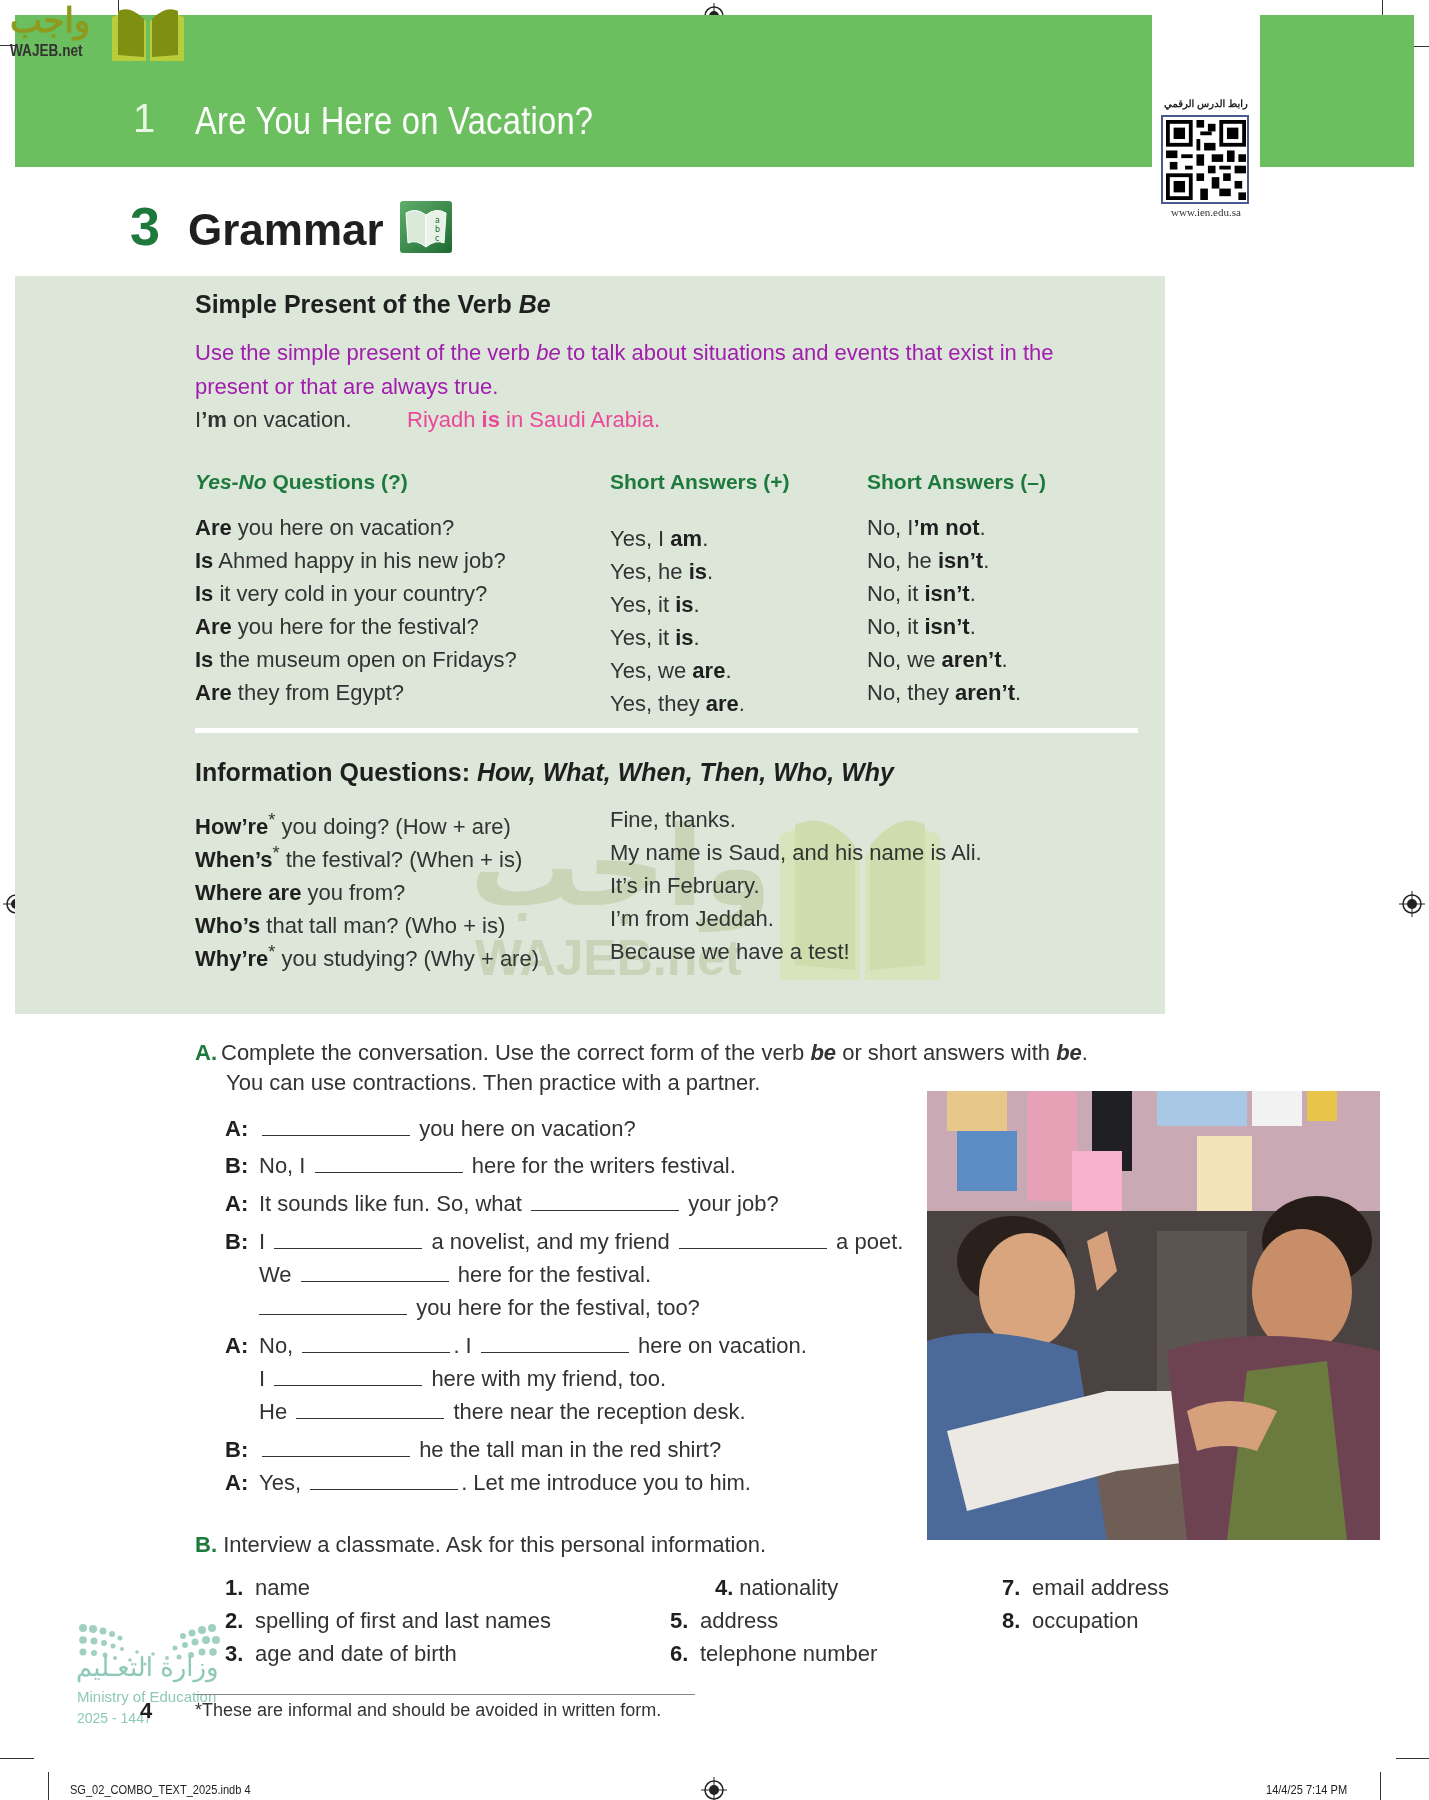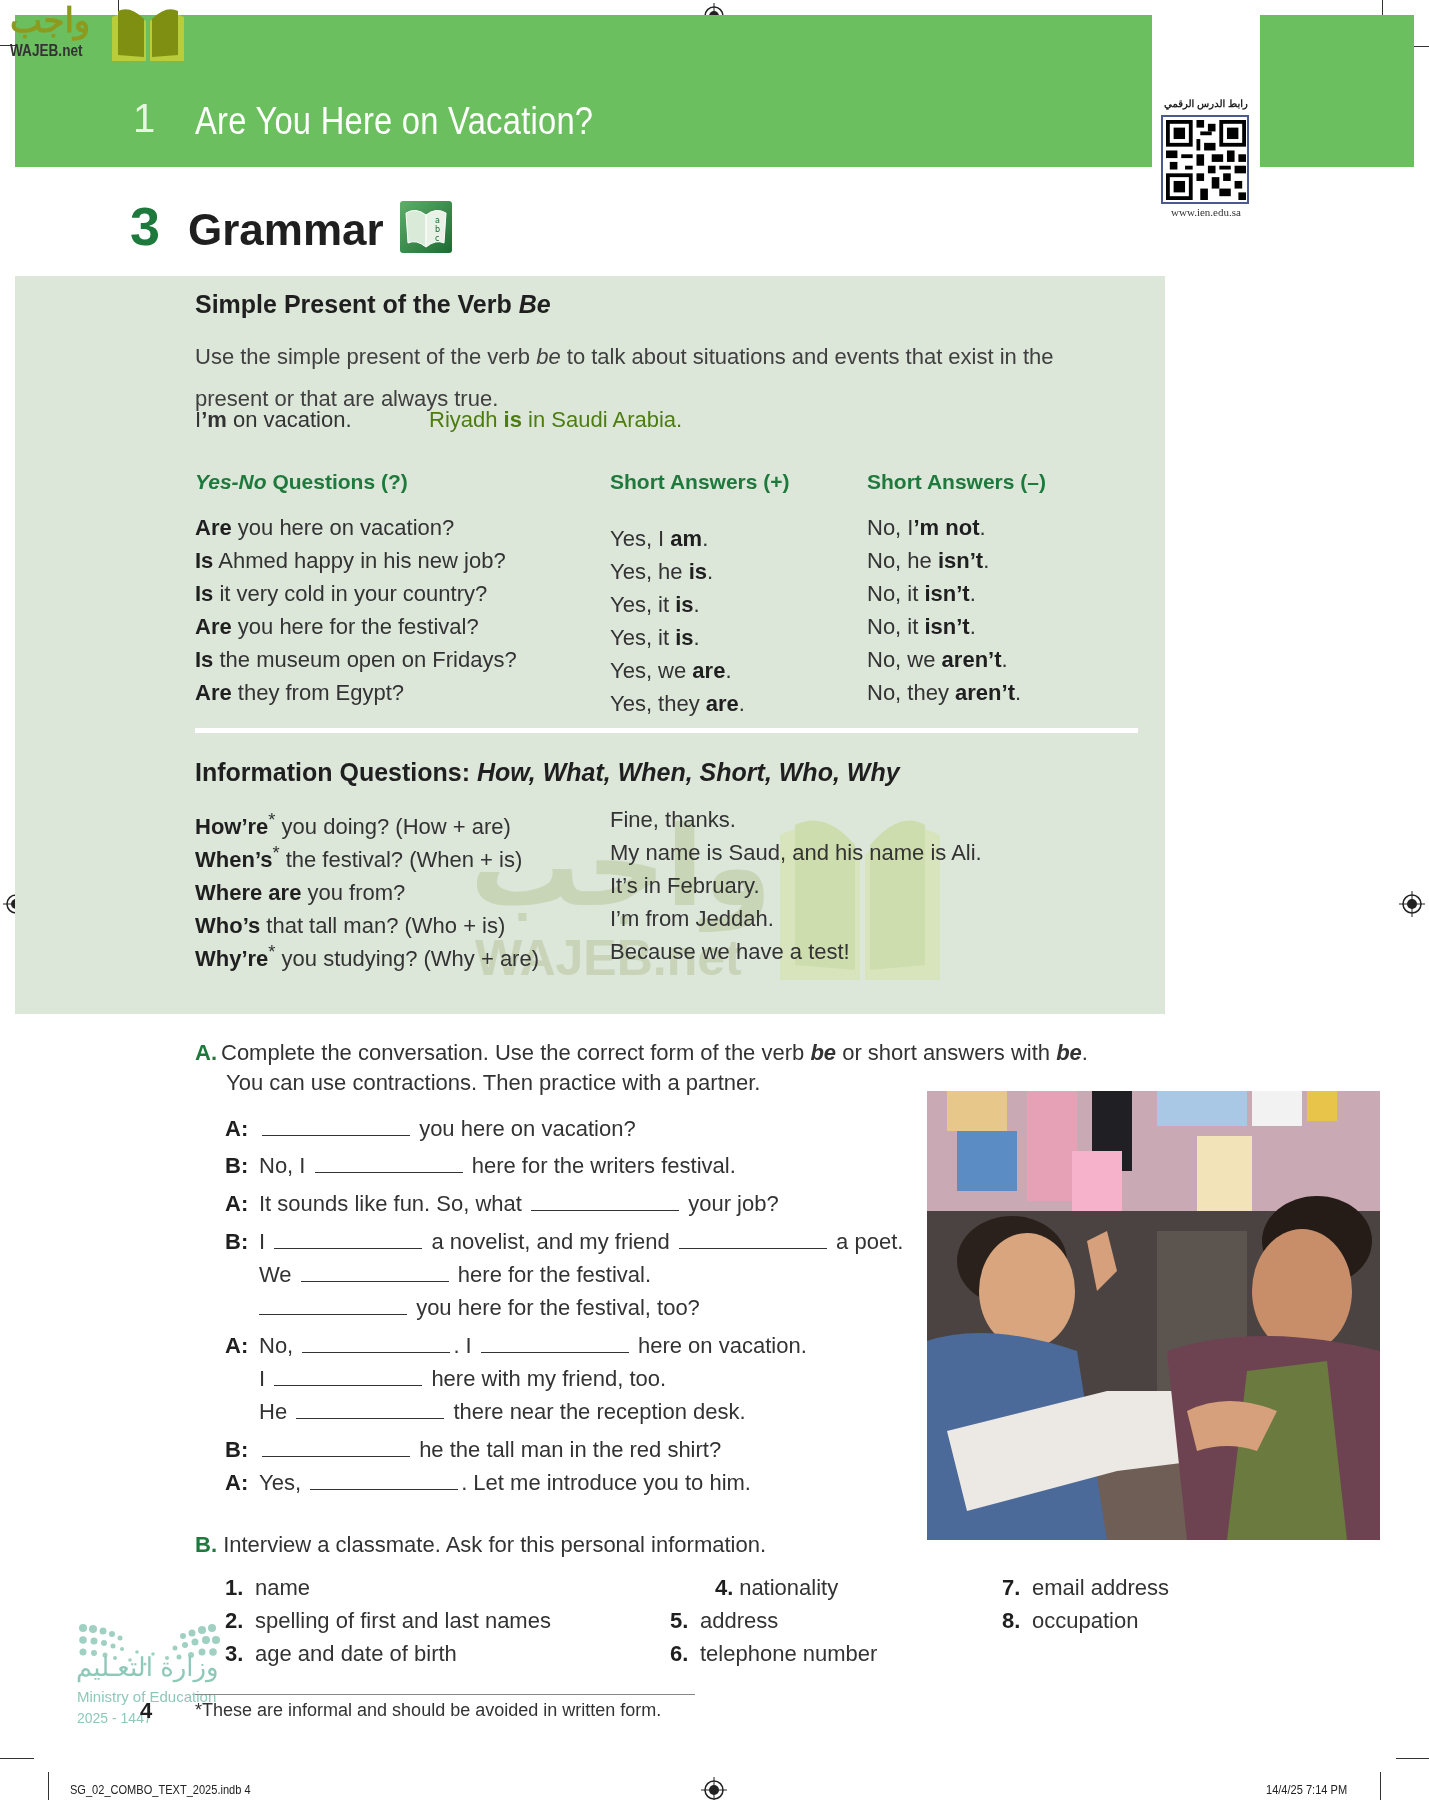--- a/index.html
+++ b/index.html
@@ -24,23 +24,23 @@
 
   
   .sec-num { left: 130px; top: 195px; font-size: 54px; font-weight: bold; color: #1e7a3c; }
   .sec-title { left: 188px; top: 205px; font-size: 44px; font-weight: bold; color: #1f1f1f; }
   .sec-icon { left: 398px; top: 199px; width: 56px; height: 56px; }
 
   
   .gbox { left: 15px; top: 276px; width: 1150px; height: 738px; background: #dce6d9; }
   .g-h1 { left: 195px; top: 290px; font-size: 25px; font-weight: bold; color: #1f1f1f; }
   .g-h1 i { font-style: italic; }
-  .g-p { left: 195px; top: 336px; width: 930px; font-size: 22px; line-height: 42px; color: #404040; }
+  .g-p { left: 195px; top: 336px; width: 930px; font-size: 22px; line-height: 34px; color: #a21caf; }
   .g-ex1 { left: 195px; top: 407px; font-size: 22px; color: #333; }
-  .g-ex2 { left: 407px; top: 407px; font-size: 22px; color: #4d7c0f; margin-left: 22px; }
+  .g-ex2 { left: 407px; top: 407px; font-size: 22px; color: #ec4899; }
 
   .col-h { top: 470px; font-size: 21px; font-weight: bold; color: #1e7a3c; }
   .col-h i { font-style: italic; }
   .row { font-size: 22px; color: #333; height: 33px; line-height: 33px; white-space: nowrap; }
   .row b { color: #1f1f1f; }
 
   .g-rule { left: 195px; top: 728px; width: 943px; height: 5px; background: #ffffff; }
   .g-h2 { left: 195px; top: 758px; font-size: 25px; font-weight: bold; color: #1f1f1f; }
   .g-h2 i { font-style: italic; }
 
@@ -216,21 +216,21 @@
   <div class="row"><span>No, I</span><b>’m not</b>.</div>
   <div class="row"><span>No, he </span><b>isn’t</b>.</div>
   <div class="row"><span>No, it </span><b>isn’t</b>.</div>
   <div class="row"><span>No, it </span><b>isn’t</b>.</div>
   <div class="row"><span>No, we </span><b>aren’t</b>.</div>
   <div class="row"><span>No, they </span><b>aren’t</b>.</div>
 </div>
 
 <div class="abs g-rule"></div>
 
-<div class="abs g-h2"><span>Information Questions: </span><i>How, What, When, Short, Who, Why</i></div>
+<div class="abs g-h2"><span>Information Questions: </span><i>How, What, When, Then, Who, Why</i></div>
 
 <svg class="abs wm" viewBox="0 0 500 170">
   <text x="0" y="90" font-size="110" font-weight="bold" fill="#b8c89a" font-family="DejaVu Sans, sans-serif">واجب</text>
   <text x="5" y="160" font-size="50" font-weight="bold" fill="#b8c49e" font-family="Liberation Sans, sans-serif">WAJEB.net</text>
   <path d="M310 20 L310 165 L390 165 L390 40 Q350 0 310 20Z" fill="#d6e3a6"></path>
   <path d="M470 20 L470 165 L395 165 L395 40 Q430 0 470 20Z" fill="#d6e3a6"></path>
   <path d="M325 10 L325 150 L385 155 L385 30 Q355 -5 325 10Z" fill="#c3d68a"></path>
   <path d="M455 10 L455 150 L400 155 L400 30 Q430 -5 455 10Z" fill="#c3d68a"></path>
 </svg>
 

